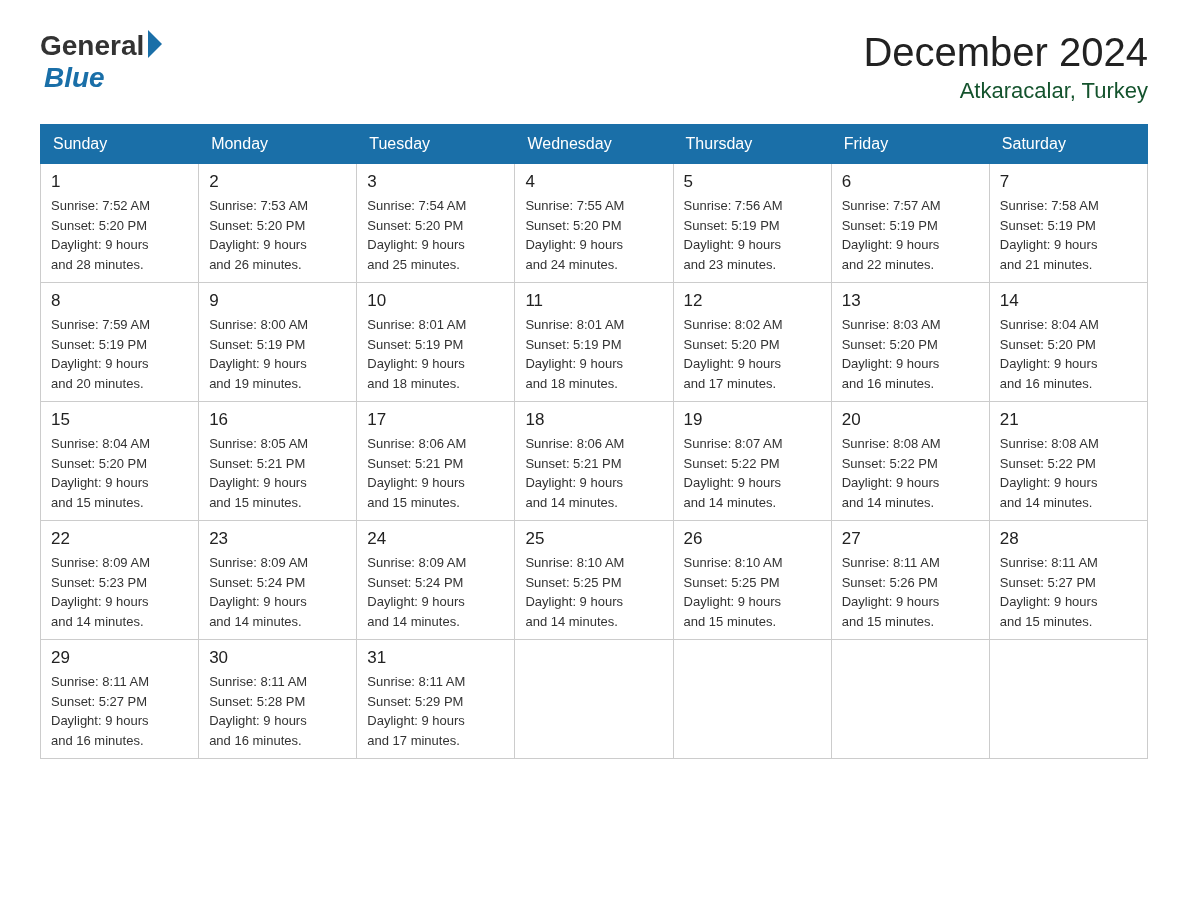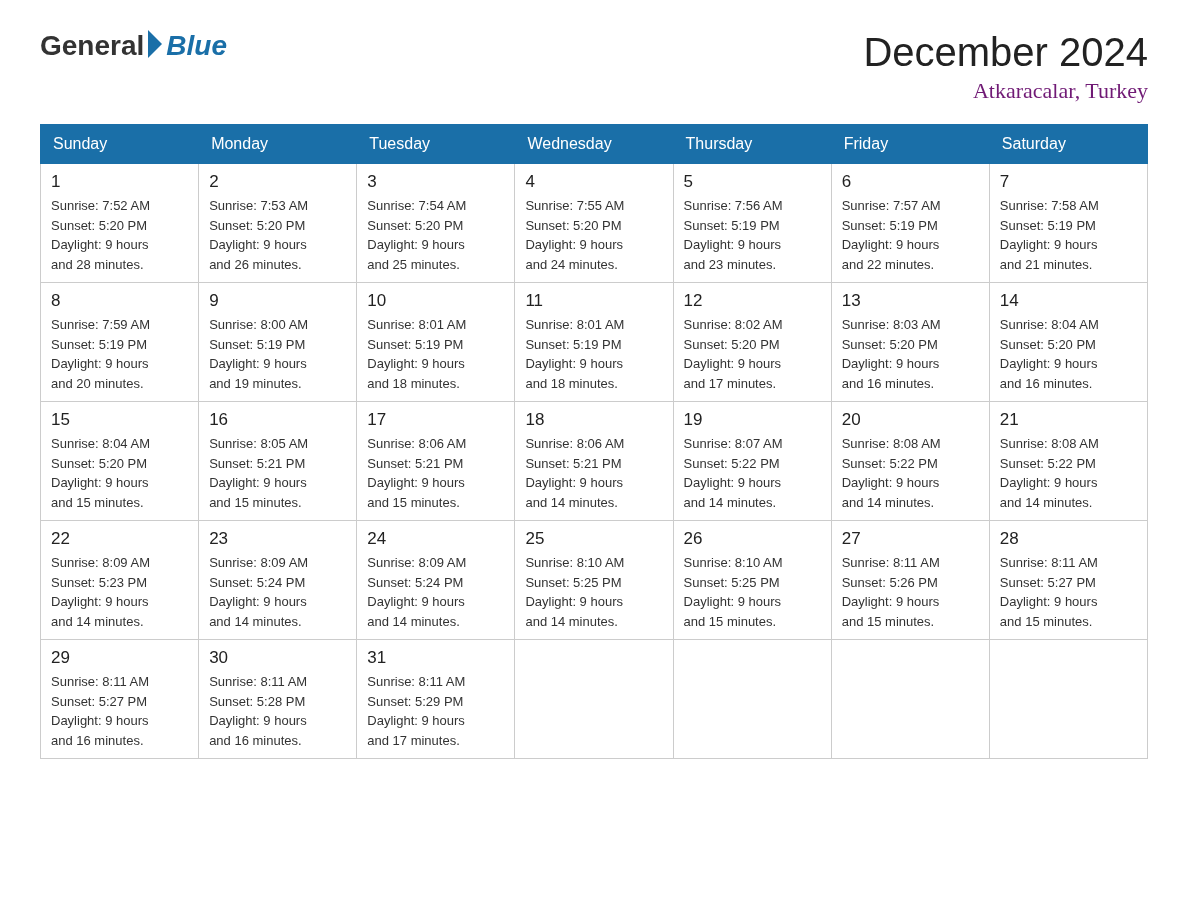--- a/index.html
+++ b/index.html
@@ -11,21 +11,21 @@
       min-height: 918px;
     }
     .header {
       display: flex;
       justify-content: space-between;
       align-items: flex-start;
       margin-bottom: 20px;
     }
     .logo {
       display: flex;
-      flex-direction: row;
+      flex-direction: column;
       align-items: flex-start;
     }
     .logo-general {
       font-size: 28px;
       font-weight: bold;
       color: #333;
       display: flex;
       align-items: center;
     }
     .logo-arrow {
@@ -47,23 +47,22 @@
       text-align: right;
     }
     .month-title {
       font-size: 40px;
       font-weight: normal;
       color: #222;
       line-height: 1.1;
     }
     .location {
       font-size: 22px;
-      color: #701a75;
+      color: #14532d;
       margin-top: 4px;
-      font-family: Liberation Serif, serif;
     }
     .calendar-table {
       width: 100%;
       border-collapse: collapse;
       margin-top: 10px;
       border-radius: 32px;
     }
     .calendar-table th {
       background-color: #1a6fa8;
       color: #fff;

